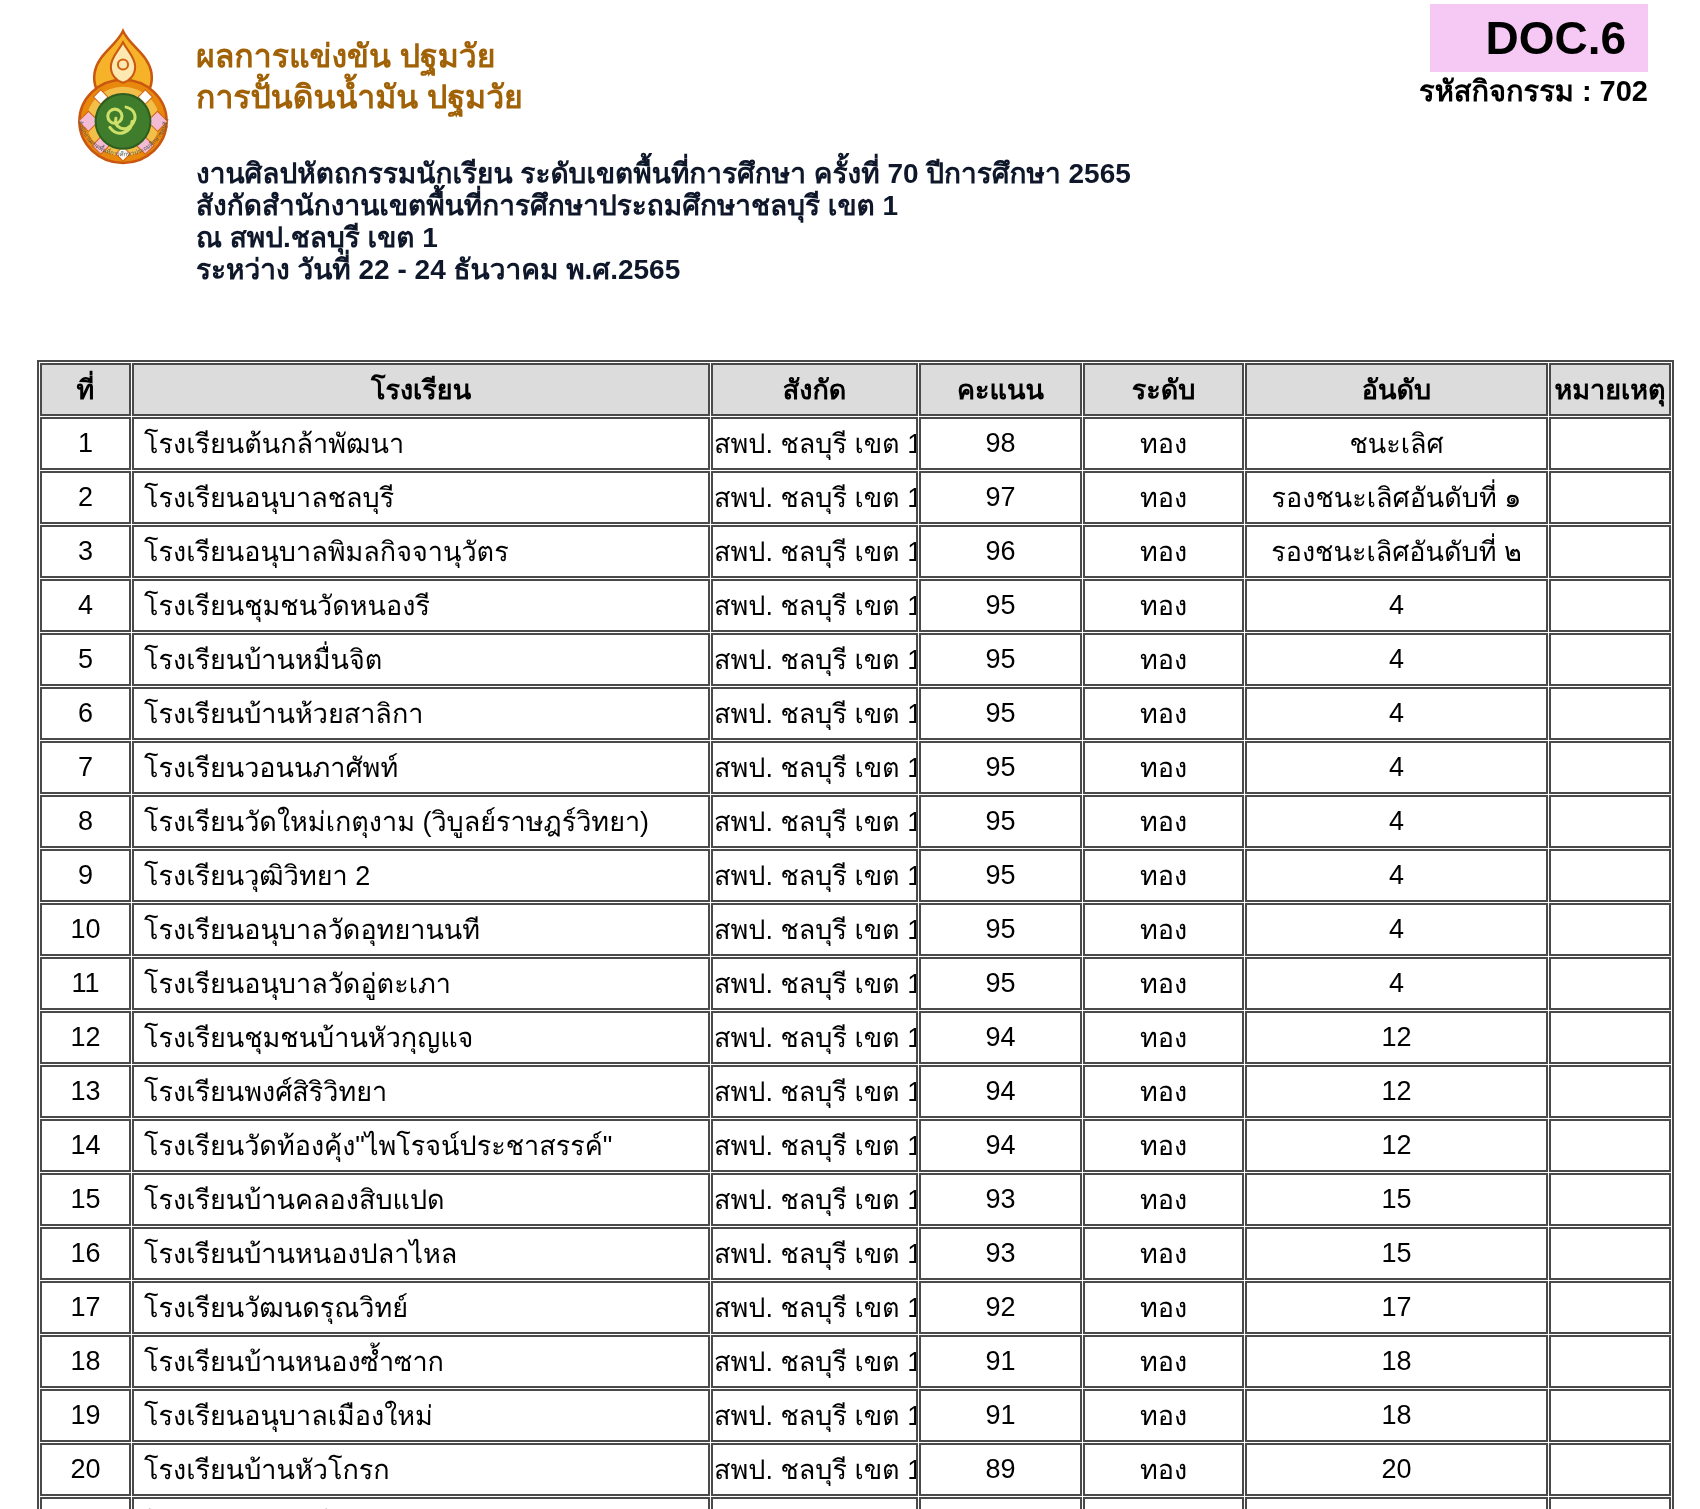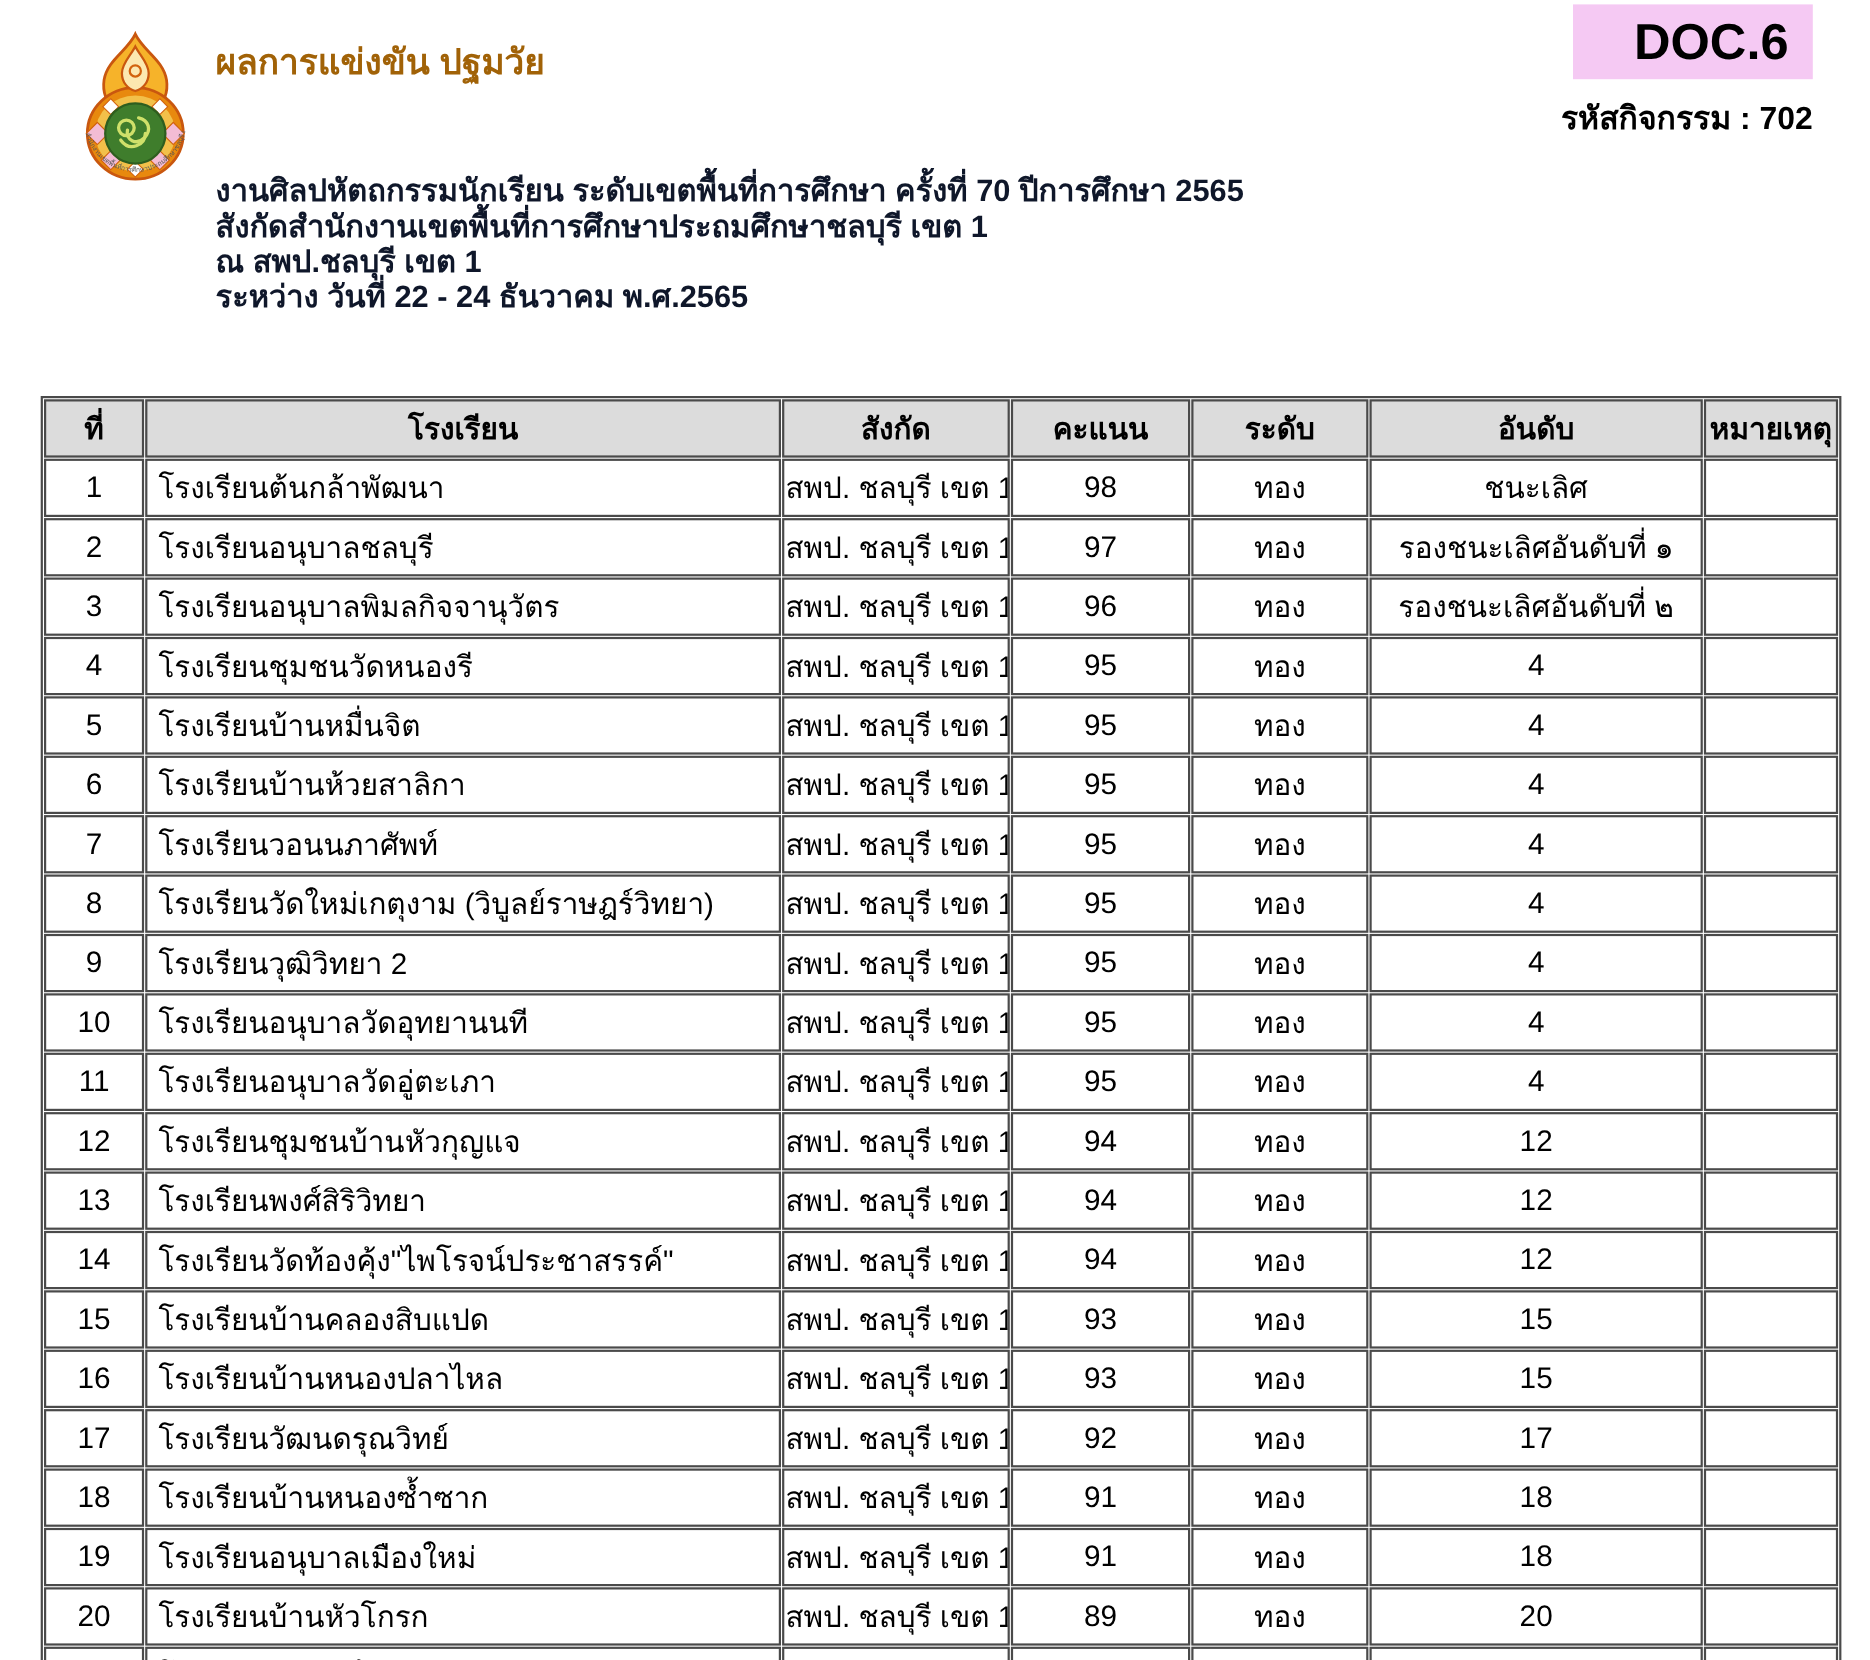--- a/index.html
+++ b/index.html
@@ -18,21 +18,21 @@
     white-space:nowrap;
   }
   .doc-badge{
     position:absolute;left:1430px;top:4px;width:218px;height:68px;
     background:#f5c9f3;
     display:flex;align-items:center;justify-content:flex-end;
     padding-right:22px;box-sizing:border-box;
   }
   .doc-badge span{font-size:46px;font-weight:bold;color:#000;}
   .activity-code{
-    position:absolute;left:1150px;top:84px;width:498px;
+    position:absolute;left:1150px;top:68px;width:498px;
     text-align:right;font-size:29px;font-weight:bold;color:#000;
     white-space:nowrap;
   }
   .event-info{
     position:absolute;left:196px;top:158px;
     color:#0f172a;font-weight:bold;font-size:28px;line-height:32px;
     white-space:nowrap;
   }
 
   
@@ -95,20 +95,21 @@
       <circle cx="55" cy="36" r="5" fill="none" stroke="#d2620d" stroke-width="2"></circle>
 
       <text font-size="6" fill="#555555">
         <textPath href="#arcpath" startOffset="2">สำนักงานเขตพื้นที่การศึกษาประถมศึกษาชลบุรี เขต 1</textPath>
       </text>
     </svg>
   </div>
 
   <div class="titles">
     <div>ผลการแข่งขัน ปฐมวัย</div>
+    <div>การปั้นดินน้ำมัน ปฐมวัย</div>
   </div>
 
   <div class="doc-badge">
     <span>DOC.6</span>
   </div>
 
   <div class="activity-code">รหัสกิจกรรม : 702</div>
 
   <div class="event-info">
     <div>งานศิลปหัตถกรรมนักเรียน ระดับเขตพื้นที่การศึกษา ครั้งที่ 70 ปีการศึกษา 2565</div>

